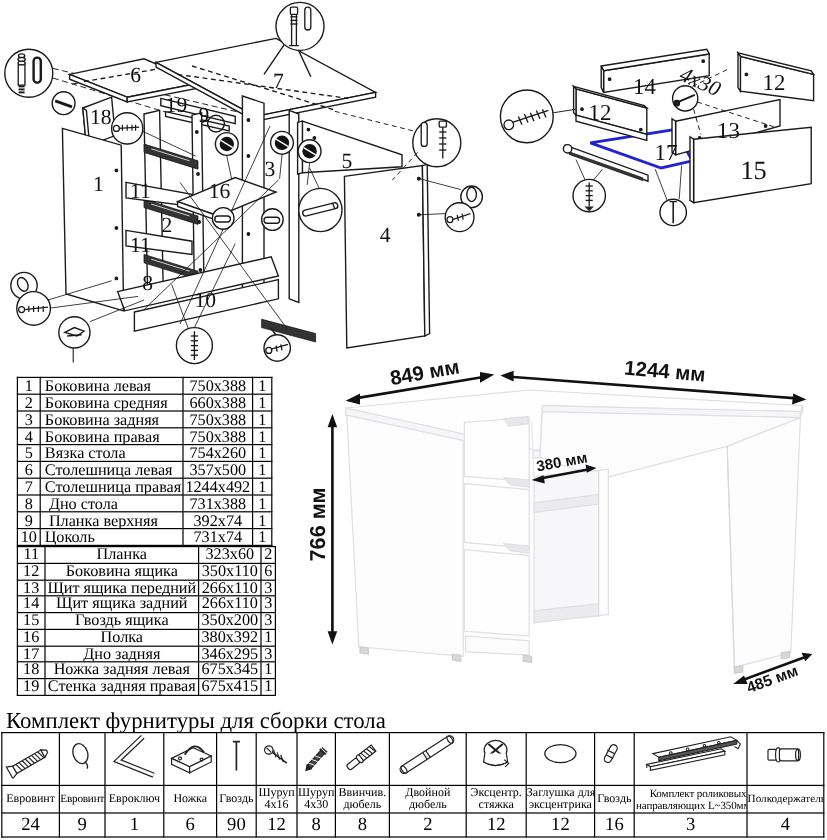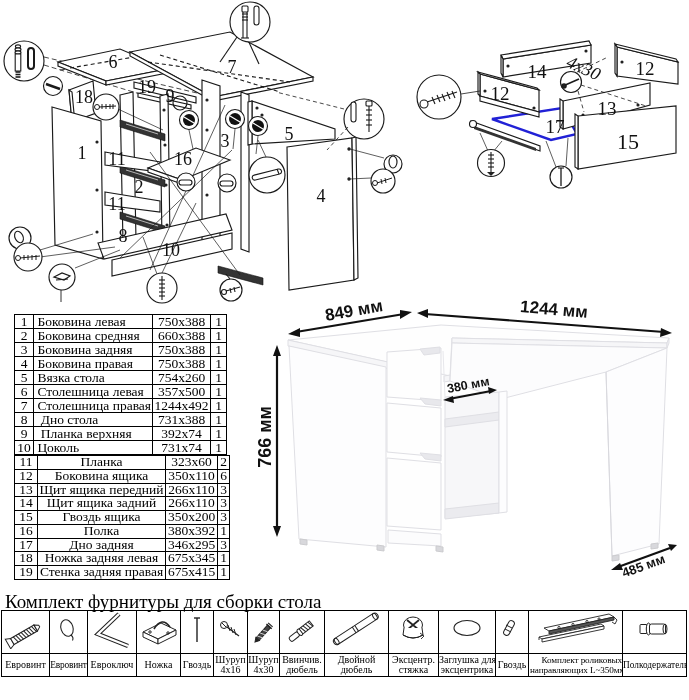--- a/index.html
+++ b/index.html
@@ -336,20 +336,36 @@
 <td>
           <div>Гвоздь</div>
         </td>
 <td style="text-align:left">
           <div style="text-align:right;padding-left:1px;font-size:9.2px;letter-spacing:-0.1px">Комплект роликовых<br>направляющих L~350мм</div>
         </td>
 <td>
           <div style="font-size:9.3px">Полкодержатель</div>
         </td>
 </tr>
+<tr class="qty">
+<td>24</td>
+        <td>9</td>
+        <td>1</td>
+        <td>6</td>
+        <td>90</td>
+        <td>12</td>
+        <td>8</td>
+        <td>8</td>
+        <td>2</td>
+        <td>12</td>
+        <td>12</td>
+        <td>16</td>
+        <td>3</td>
+        <td>4</td>
+</tr>
 </tbody>
   </table>
 
 <svg id="main" class="abs" style="left:0;top:0" width="689" height="700" viewBox="0 0 689 700" fill="none" stroke="#1a1a1a" stroke-width="1">
 
 <g stroke="#dfdfe4" fill="#ffffff">
 
   <polygon points="288,340 441,325 669,338 667,343 452,338 450,376" fill="#fefefe"></polygon>
   <polygon points="288,340 388,362 388,369 288,346" fill="#f6f6f8"></polygon>
   <polygon points="444,376 450,375 450,381 444,382" fill="#f6f6f8"></polygon>

